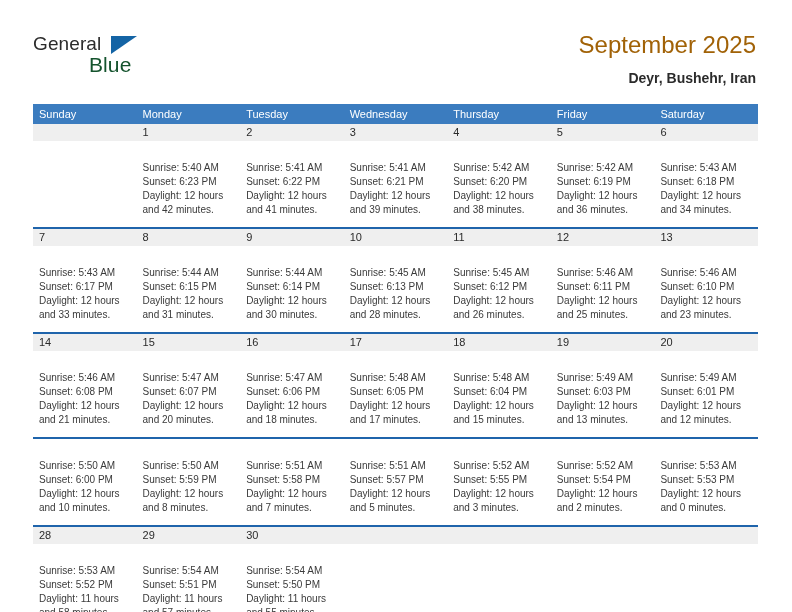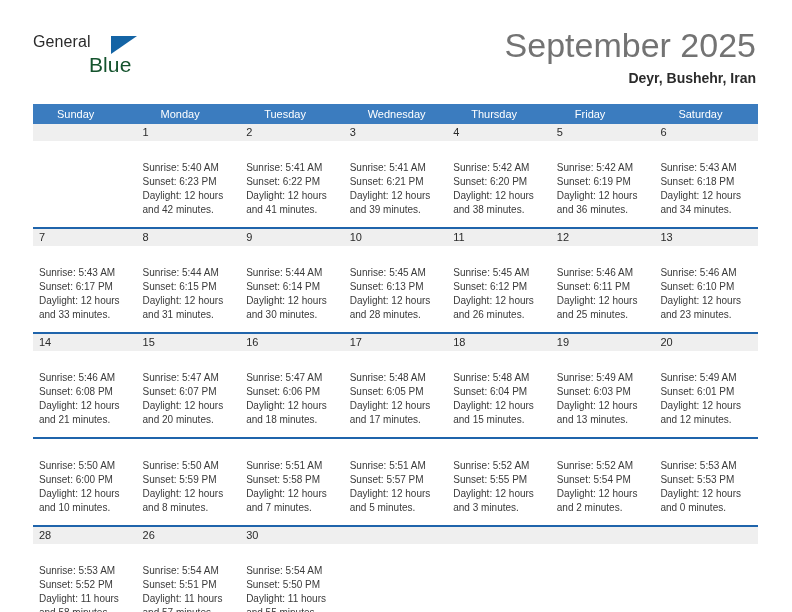--- a/index.html
+++ b/index.html
@@ -31,21 +31,21 @@
     position: absolute;
     left: 33px;
     top: 33px;
     width: 200px;
     height: 52px;
   }
   .logo-general {
     position: absolute;
     left: 0;
     top: 0;
-    font-size: 16px;
+    font-size: 19px;
     color: #2b2b2b;
     letter-spacing: 0.1px;
     font-family: "Liberation Sans", sans-serif;
   }
   .logo-blue {
     position: absolute;
     left: 56px;
     top: 20px;
     font-size: 21px;
     color: #14532d;
@@ -62,22 +62,22 @@
     border-bottom: 18px solid transparent;
   }
 
   .title-block {
     position: absolute;
     right: 36px;
     top: 28px;
     text-align: right;
   }
   .cal-title {
-    font-size: 34px;
-    color: #737373;
+    font-size: 24px;
+    color: #a16207;
     line-height: 34px;
     white-space: nowrap;
   }
   .cal-subtitle {
     font-size: 14px;
     color: #2b2b2b;
     line-height: 20px;
     margin-top: 6px;
     white-space: nowrap;
     font-weight: bold;
@@ -94,21 +94,21 @@
     display: flex;
     width: 725px;
     height: 20px;
     background: #3b7cbf;
   }
   .weekhead div {
     width: 103.571px;
     color: #ffffff;
     font-size: 11px;
     line-height: 20px;
-    padding-left: 24px;
+    padding-left: 6px;
     box-sizing: border-box;
     white-space: nowrap;
   }
 
   .week {
     width: 725px;
     border-top: 2px solid #1f64ab;
   }
   .week:first-of-type {
     border-top: none;
@@ -436,21 +436,21 @@
                 <div>Sunset: 5:53 PM</div>
                 <div>Daylight: 12 hours</div>
                 <div>and 0 minutes.</div>
               </div>
             </div>
           </div>
         </div>
         <div class="week">
           <div class="daynum-band">
             <div class="daynum">28</div>
-            <div class="daynum">26</div>
+            <div class="daynum">29</div>
             <div class="daynum">30</div>
             <div class="daynum"></div>
             <div class="daynum"></div>
             <div class="daynum"></div>
             <div class="daynum"></div>
           </div>
           <div class="week-row">
             <div class="cell">
               <div class="cell-lines">
                 <div>Sunrise: 5:53 AM</div>

